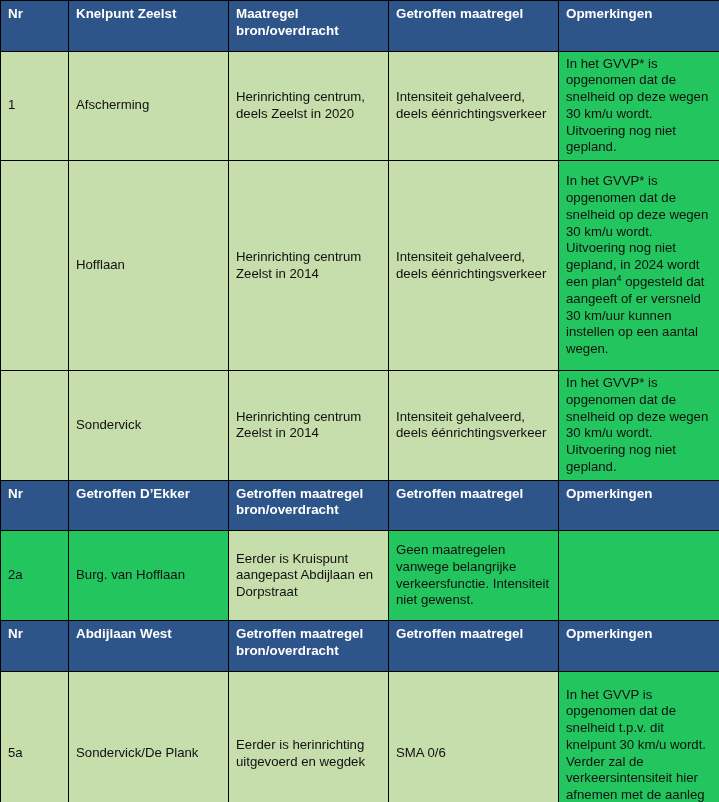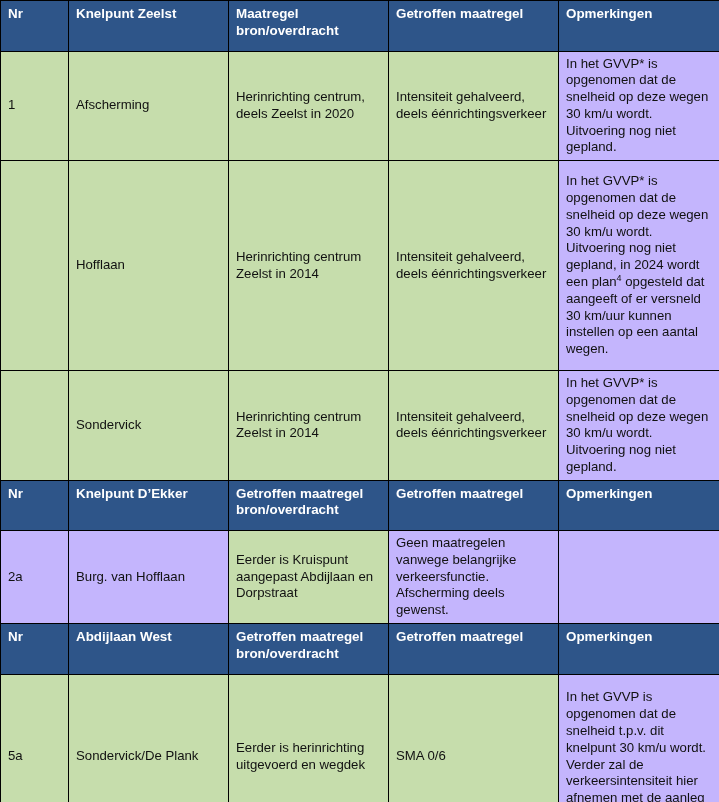--- a/index.html
+++ b/index.html
@@ -51,21 +51,21 @@
     color: #ffffff;
     font-weight: bold;
     font-size: 13.4px;
     line-height: 1.25;
     vertical-align: top;
     padding-top: 5px;
     padding-bottom: 11px;
     border: 1px solid #000000;
   }
   td.green  { background: #C6DDAC; }
-  td.white  { background: #c4b5fd; }
+  td.white  { background: #22c55e; }
 
   td.top    { vertical-align: top; }
   td.mid    { vertical-align: middle; }
 
   sup { font-size: 0.68em; vertical-align: super; line-height: 0; }
 </style>
 </head>
 <body>
 
 <div id="sheet">
@@ -107,31 +107,31 @@
       <tr style="height:105px;">
         <td class="green mid"></td>
         <td class="green mid">Sondervick</td>
         <td class="green mid">Herinrichting centrum Zeelst in 2014</td>
         <td class="green mid">Intensiteit gehalveerd, deels éénrichtingsverkeer</td>
         <td class="white top">In het GVVP* is opgenomen dat de snelheid op deze wegen 30 km/u wordt. Uitvoering nog niet gepland.</td>
       </tr>
 
       <tr class="header-row">
         <th>Nr</th>
-        <th>Knelpunt D’Ekker</th>
+        <th>Getroffen D’Ekker</th>
         <th><span>Getroffen maatregel</span><br><span>bron/overdracht</span></th>
         <th>Getroffen maatregel</th>
         <th>Opmerkingen</th>
       </tr>
 
       <tr style="height:90px;">
         <td class="white mid">2a</td>
         <td class="white mid">Burg. van Hofflaan</td>
         <td class="green mid">Eerder is Kruispunt aangepast Abdijlaan en Dorpstraat</td>
-        <td class="white top">Geen maatregelen vanwege belangrijke verkeersfunctie. Afscherming deels gewenst.</td>
+        <td class="white top">Geen maatregelen vanwege belangrijke verkeersfunctie. Intensiteit niet gewenst.</td>
         <td class="white top"></td>
       </tr>
 
       <tr class="header-row">
         <th>Nr</th>
         <th>Abdijlaan West</th>
         <th><span>Getroffen maatregel</span><br><span>bron/overdracht</span></th>
         <th>Getroffen maatregel</th>
         <th>Opmerkingen</th>
       </tr>

